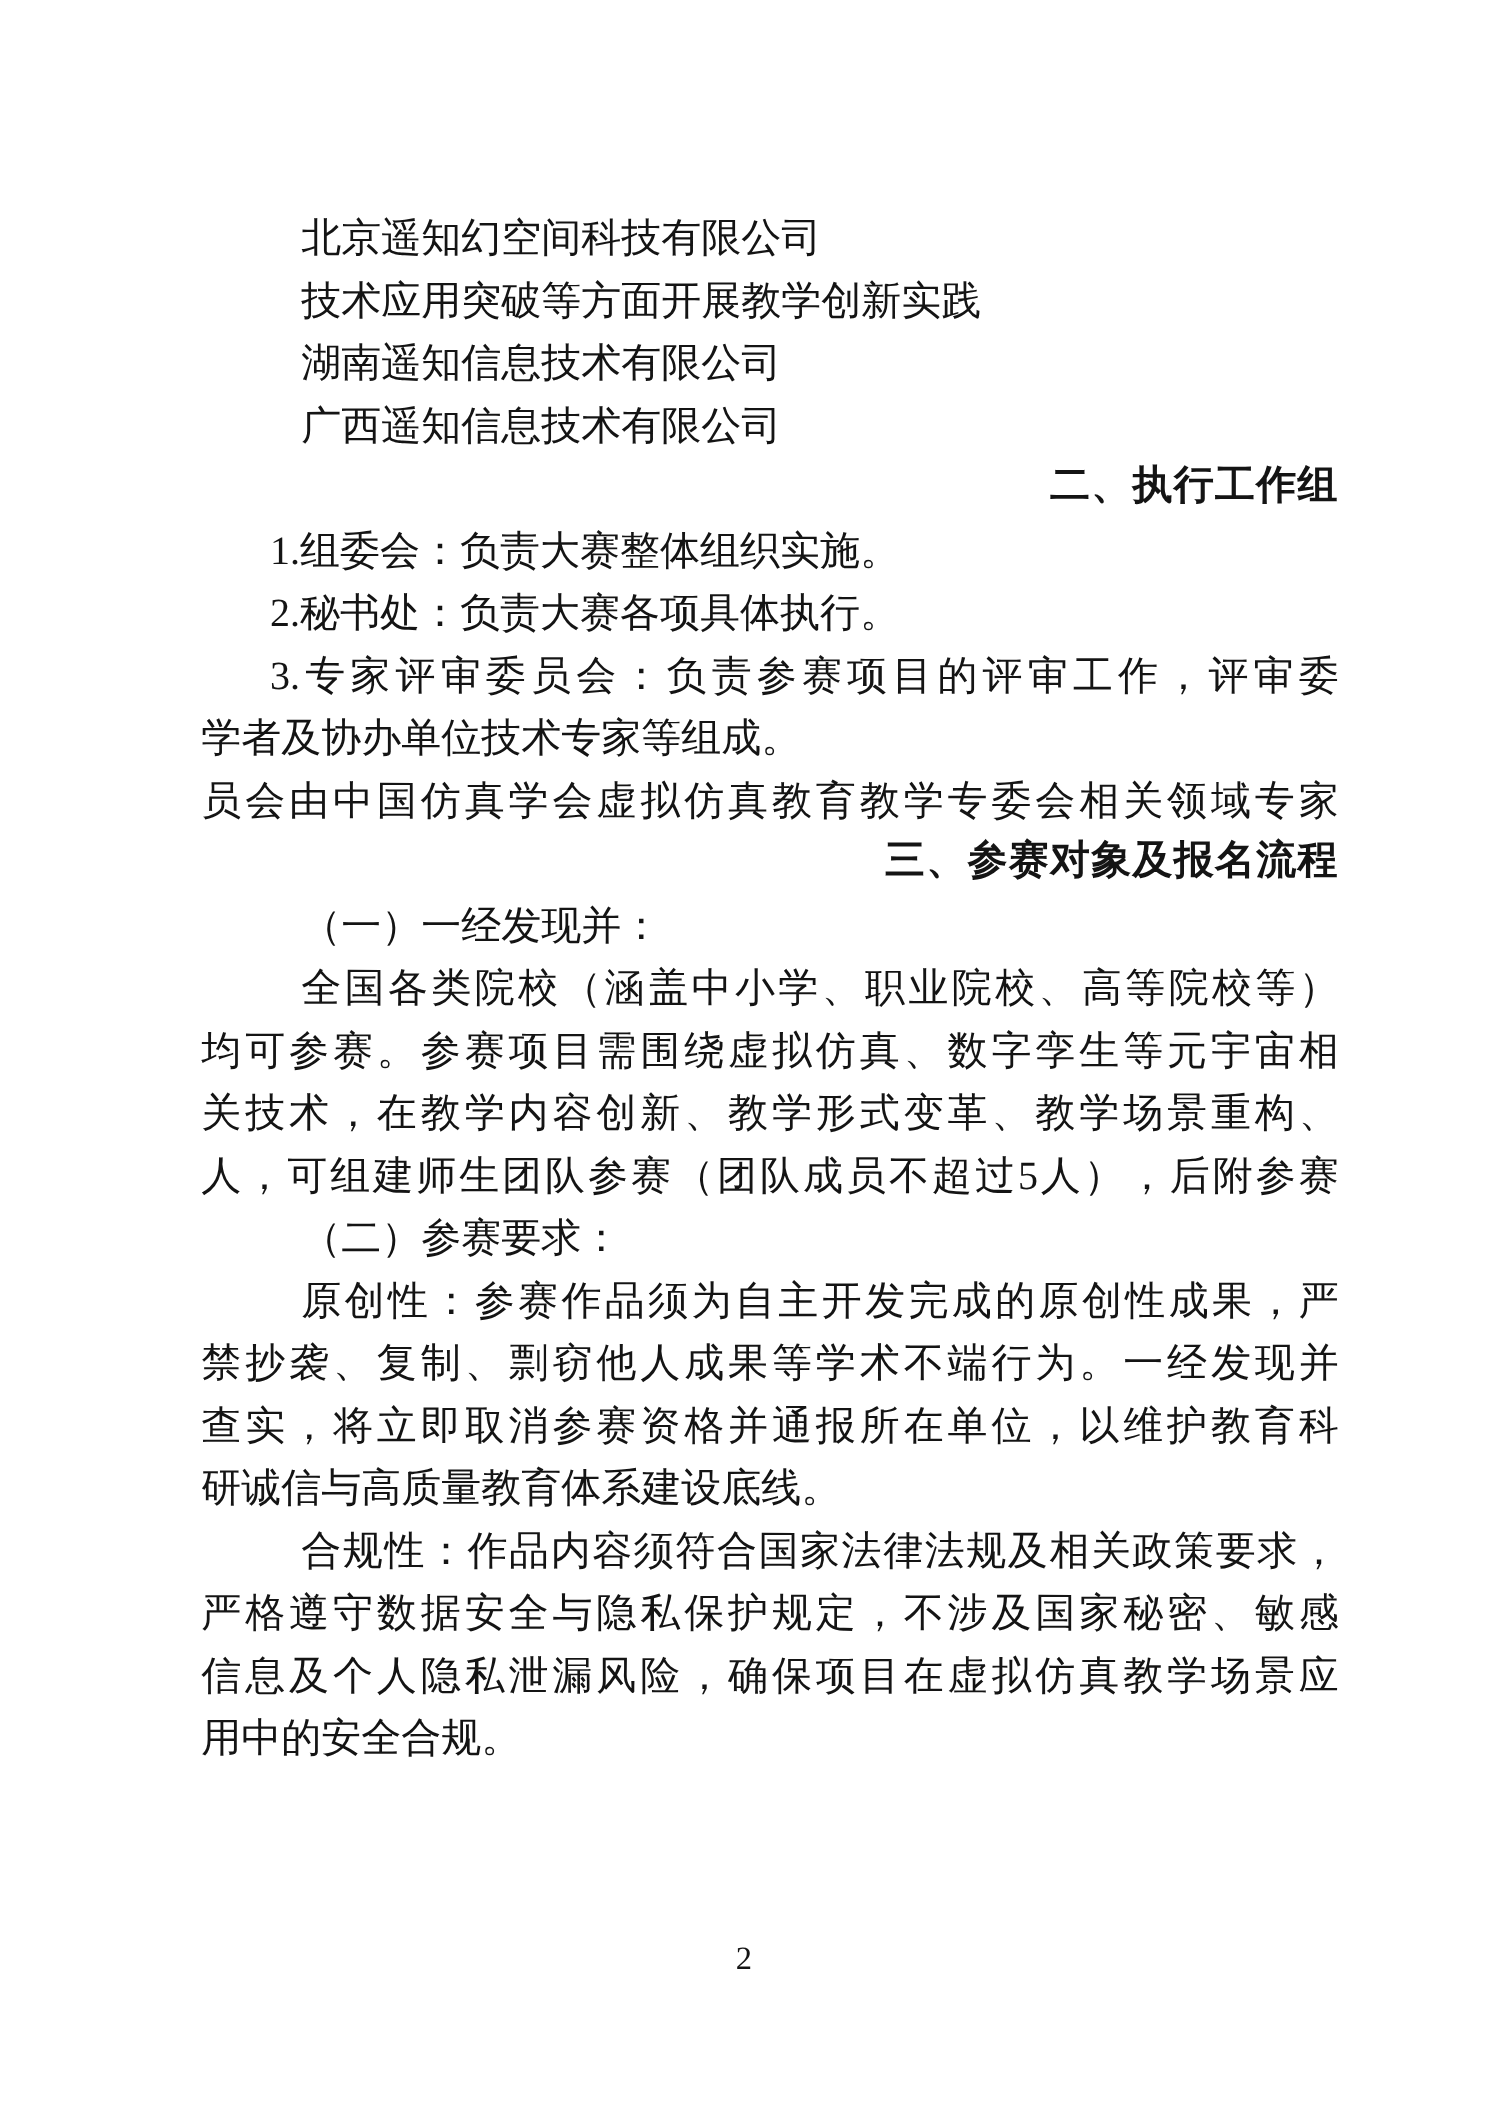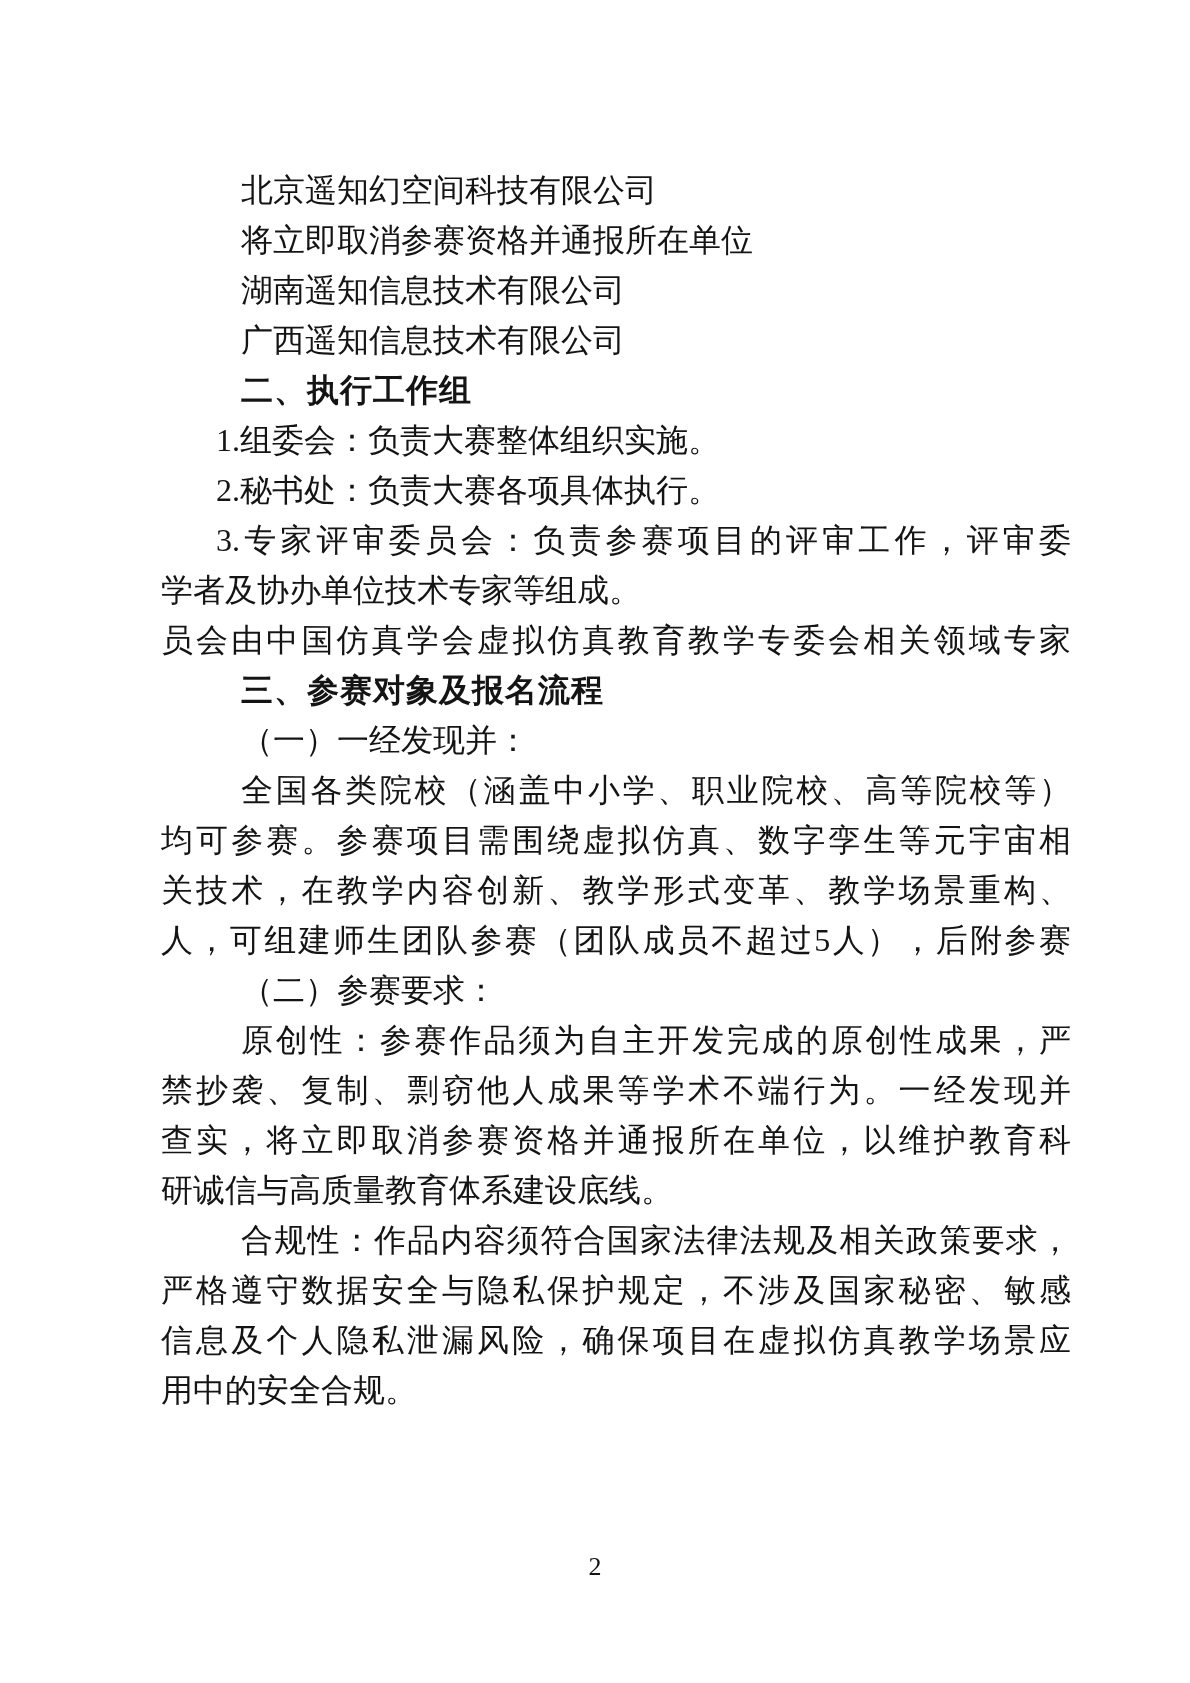--- a/index.html
+++ b/index.html
@@ -42,22 +42,23 @@
     word-break: break-all;
     height: 50px;
     overflow: hidden;
   }
   
   .para.plain   .line.first { text-indent: 80px; }
   .para.heading .line.first { text-indent: 80px; }
   .para.numbered .line.first { text-indent: 55px; }
   .para.heading .line {
     font-weight: bold;
-    font-family: Liberation Serif, serif;
+    font-family: Liberation Mono, monospace;
     letter-spacing: 1px;
+    text-align: right;
   }
   .page-number {
     position: absolute;
     left: 0;
     top: 1550px;
     width: 100%;
     text-align: center;
     font-size: 26px;
     line-height: 34px;
     color: #141414;
@@ -65,21 +66,21 @@
 </style>
 </head>
 <body>
 
 <div class="page">
   <div class="content">
       <div class="para plain">
         <div class="line first">北京遥知幻空间科技有限公司</div>
       </div>
       <div class="para plain">
-        <div class="line first">将立即取消参赛资格并通报所在单位</div>
+        <div class="line first">技术应用突破等方面开展教学创新实践</div>
       </div>
       <div class="para plain">
         <div class="line first">湖南遥知信息技术有限公司</div>
       </div>
       <div class="para plain">
         <div class="line first">广西遥知信息技术有限公司</div>
       </div>
       <div class="para heading">
         <div class="line first">二、执行工作组</div>
       </div>

